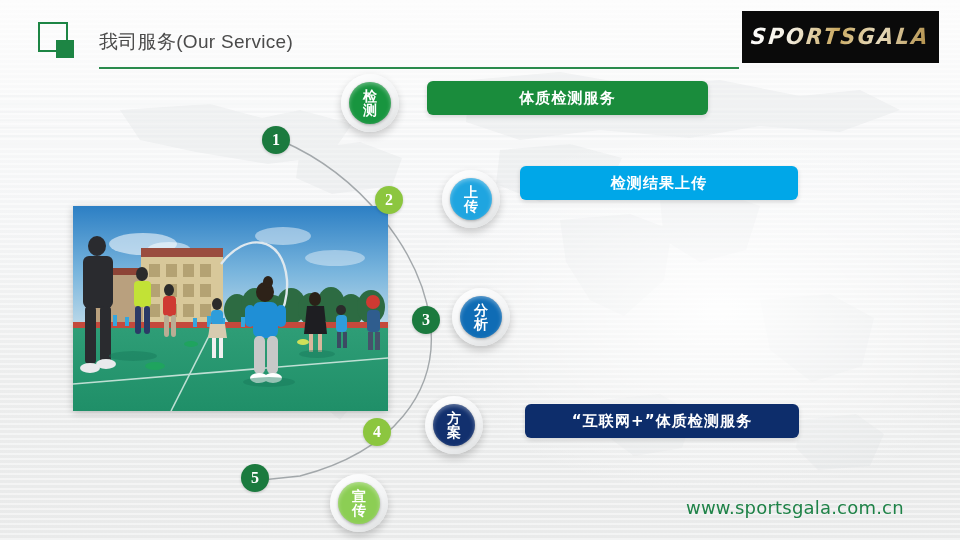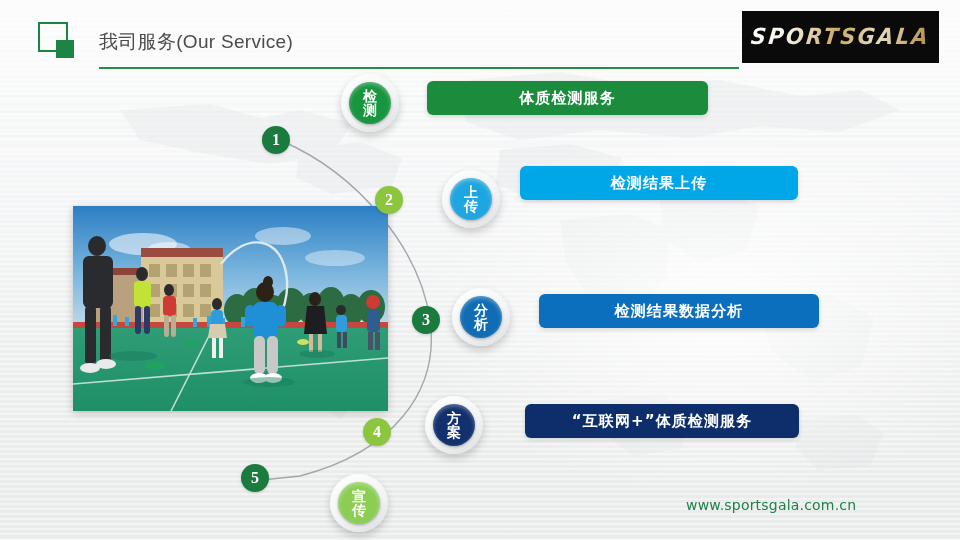--- a/index.html
+++ b/index.html
@@ -104,21 +104,21 @@
     position:absolute;height:34px;border-radius:6px;
     display:flex;align-items:center;justify-content:center;
     color:#fff;font-weight:bold;font-size:15px;letter-spacing:1.1px;
     font-family:"DejaVu Sans",sans-serif;
     box-shadow:0 2px 5px rgba(0,0,0,.14);
     white-space:nowrap;
   }
   
   .site-url{
     position:absolute;left:686px;top:497px;
-    font-size:14px;color:#1e8247;letter-spacing:.2px;white-space:nowrap;
+    font-size:18px;color:#1e8247;letter-spacing:.2px;white-space:nowrap;
     font-family:"DejaVu Sans",sans-serif;
   }
 </style>
 </head>
 <body>
 
 <div id="slide">
 
   <div class="bg-lines"></div>
   <svg class="bg-map" viewBox="0 0 960 540" preserveAspectRatio="none">
@@ -332,18 +332,17 @@
   </div>
   <div class="stage-circle" style="left:330px;top:474px;">
     <div class="inner" style="background: rgb(140, 206, 84);">
       <span>宣</span>
       <span>传</span>
     </div>
   </div>
 
   <div class="bar" style="left: 427px; top: 81px; width: 281px; background: rgb(26, 140, 60);">体质检测服务</div>
   <div class="bar" style="left: 520px; top: 166px; width: 278px; background: rgb(0, 167, 232);">检测结果上传</div>
-  <div class="bar" style="left: 539px; top: 294px; width: 280px; background: rgb(11, 111, 189);">检测结果数据分析</div>
   <div class="bar" style="left: 525px; top: 404px; width: 274px; background: rgb(13, 45, 107);">“互联网+”体质检测服务</div>
 
   <div class="site-url" style="color: rgb(30, 130, 71);">www.sportsgala.com.cn</div>
 
 </div>
 
 </body></html>

